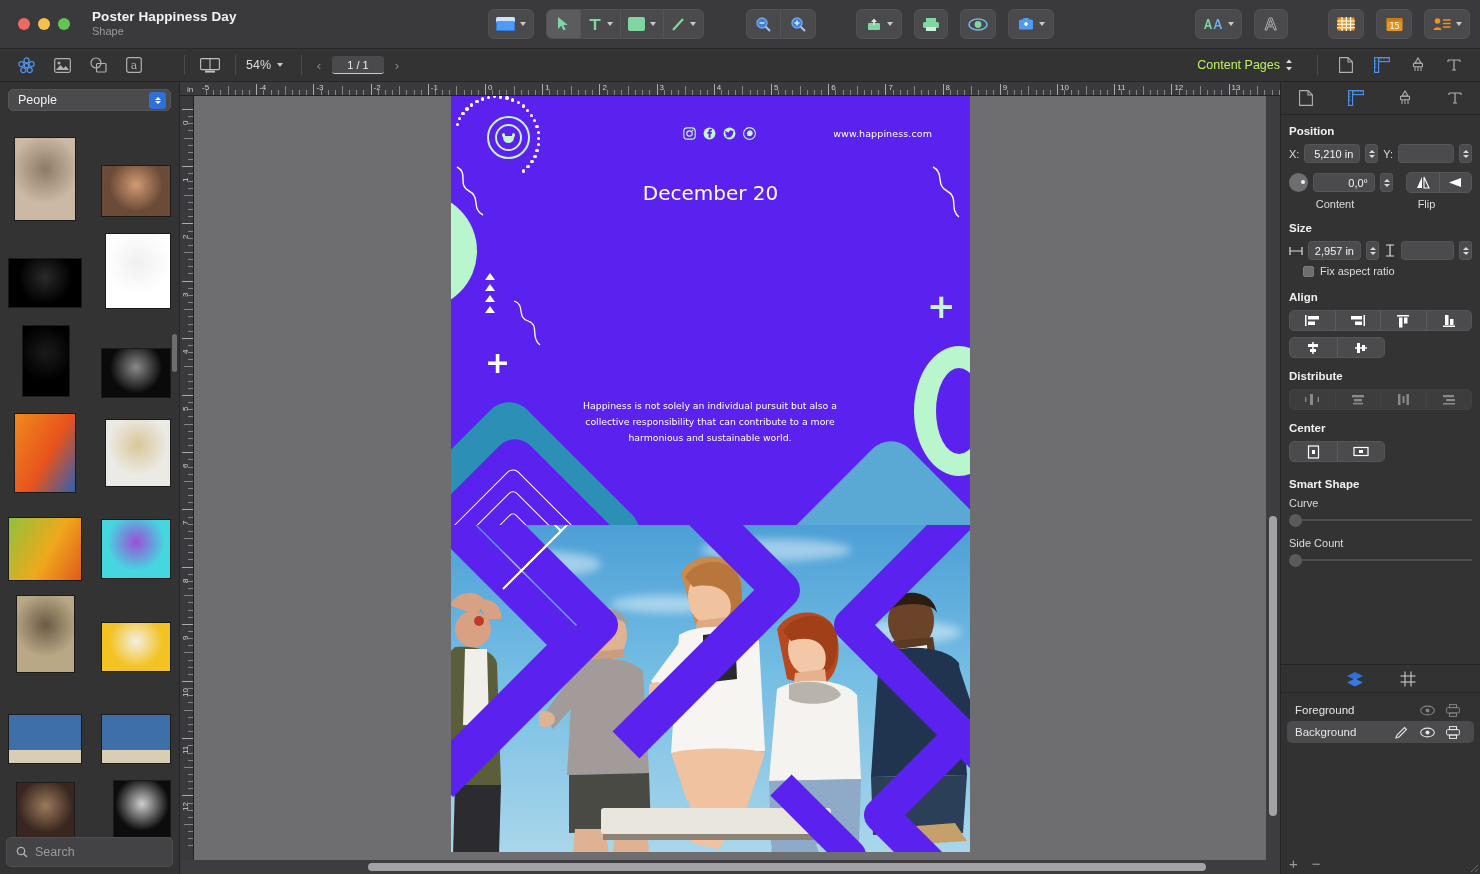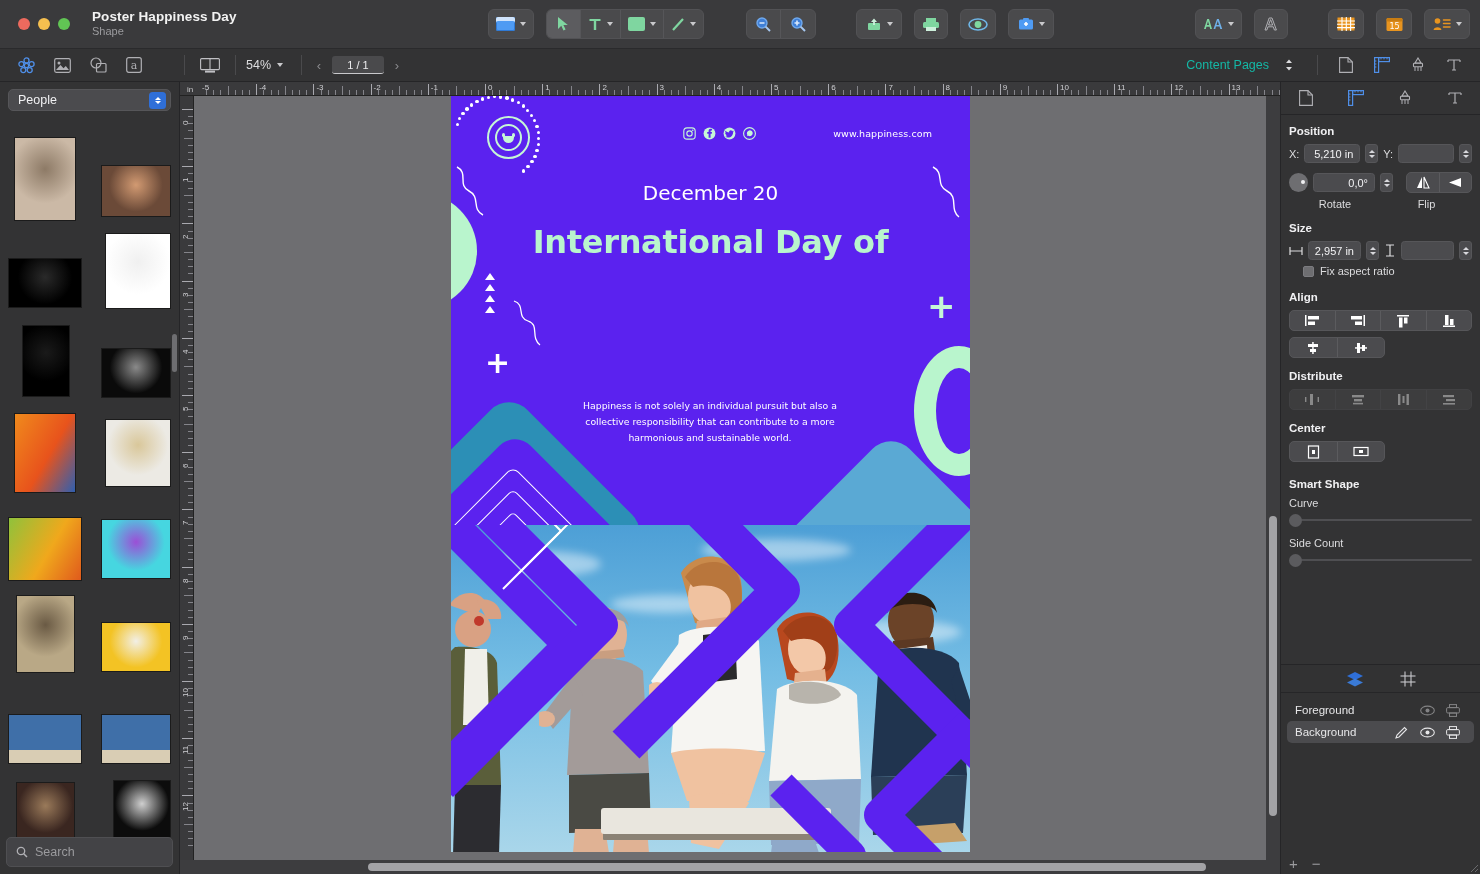--- a/index.html
+++ b/index.html
@@ -41,21 +41,21 @@
             border-bottom:1px solid #252527; position:relative; }
   .sb-left { width:180px; display:flex; align-items:center; gap:0; padding-left:8px; }
   .sbtn { width:36px;height:28px;display:flex;align-items:center;justify-content:center;cursor:default; }
   .vdiv { width:1px;height:20px;background:#4a4a4c;margin:0 10px; }
   .zoomsel { display:flex;align-items:center;gap:4px;font-size:12.5px;color:#dcdcde; }
   .pager { display:flex;align-items:center;gap:6px; }
   .arrowbtn { font-size:13px;color:#8b8b8e;width:14px;text-align:center; }
   .pagefield { width:52px;height:18px;background:#4a4a4c;border-radius:3px;border-bottom:1.5px solid #c9c9cc;
                font-size:11px;color:#ececee;display:flex;align-items:center;justify-content:center; }
   .sb-right { position:absolute; right:8px; display:flex; align-items:center; gap:0; }
-  .cpages { font-size:12.5px;color:#14b8a6; display:flex;align-items:center;gap:16px;margin-right:14px; }
+  .cpages { font-size:12.5px;color:#bef264; display:flex;align-items:center;gap:5px;margin-right:14px; }
 
   
   .body { flex:1; display:flex; min-height:0; }
 
   
   .left { width:180px; background:#333334; display:flex; flex-direction:column; flex:none;
           border-right:1px solid #252527; position:relative; }
   .popup { margin:7px 8px 8px 8px; height:22px; background:#4b4b4e; border-radius:5px; display:flex;
            align-items:center; padding:0 4px 0 9px; font-size:12.5px; color:#f0f0f2;
            border:0.5px solid #565659; justify-content:space-between; }
@@ -864,21 +864,20 @@
                   <path d="M13 5.2c-.4.18-.83.3-1.28.36.46-.28.81-.72.98-1.24-.43.26-.9.44-1.41.54a2.21 2.21 0 0 0-3.77 2.02A6.28 6.28 0 0 1 3 4.56a2.2 2.2 0 0 0 .68 2.95c-.36-.01-.7-.11-1-.28v.03c0 1.07.76 1.96 1.77 2.17-.33.09-.68.1-1.02.04a2.22 2.22 0 0 0 2.06 1.54A4.43 4.43 0 0 1 2.7 12a6.25 6.25 0 0 0 3.4 1c4.07 0 6.3-3.38 6.3-6.3v-.29c.43-.31.8-.7 1.1-1.14z" fill="#5B22EF"></path>
                 </svg>
               <svg class="si" viewBox="0 0 16 16">
                   <circle cx="8" cy="8" r="7.3" fill="none" stroke="#C6F7D6" stroke-width="1.4"></circle>
                   <path d="M5 11.2l.4-1.5a3.6 3.6 0 1 1 1.4 1.2z" fill="#C6F7D6"></path>
                 </svg>
             </div>
 
             <div class="p-url">www.happiness.com</div>
             <div class="p-date">December 20</div>
-            <div class="p-h1">International Day of</div>
             <div class="p-body">Happiness is not solely an individual pursuit but also a collective responsibility that can contribute to a more harmonious and sustainable world.</div>
 
             <div class="teal-dia" style="left:-42px;top:340px;width:200px;height:200px;transform:rotate(45deg);border-radius:26px;"></div>
             <div class="dia-overlay" style="left:-20px;top:372px;width:168px;height:168px;transform:rotate(45deg);border-radius:22px;"></div>
             <div class="ring-dia" style="left:2px;top:398px;width:120px;height:120px;transform:rotate(45deg);border-radius:8px;"></div>
             <div class="ring-dia" style="left:18px;top:414px;width:88px;height:88px;transform:rotate(45deg);border-radius:6px;"></div>
             <div class="ring-dia" style="left:34px;top:430px;width:56px;height:56px;transform:rotate(45deg);border-radius:5px;"></div>
 
             <div class="blue-dia" style="left:342px;top:378px;width:196px;height:196px;transform:rotate(45deg);border-radius:26px;"></div>
 
@@ -1135,21 +1134,21 @@
                 </svg>
             </div>
             <div>
               <svg width="16" height="13" viewBox="0 0 16 13">
                   <path d="M14 2 L2 6.5 L14 11 Z" fill="#fff"></path>
                 </svg>
             </div>
           </span>
         </div>
         <div class="sublabels">
-          <span style="width:92px">Rotate</span>
+          <span style="width:92px">Content</span>
           <span style="flex:1">Flip</span>
         </div>
 
         <div class="sec-title" style="margin-top:8px">Size</div>
         <div class="row">
           <span>
             <svg width="14" height="12" viewBox="0 0 14 12">
                 <path d="M1 2 v8 M13 2 v8 M1 6 h12" stroke="#dcdcde" stroke-width="1.2" fill="none"></path>
               </svg>
           </span>

